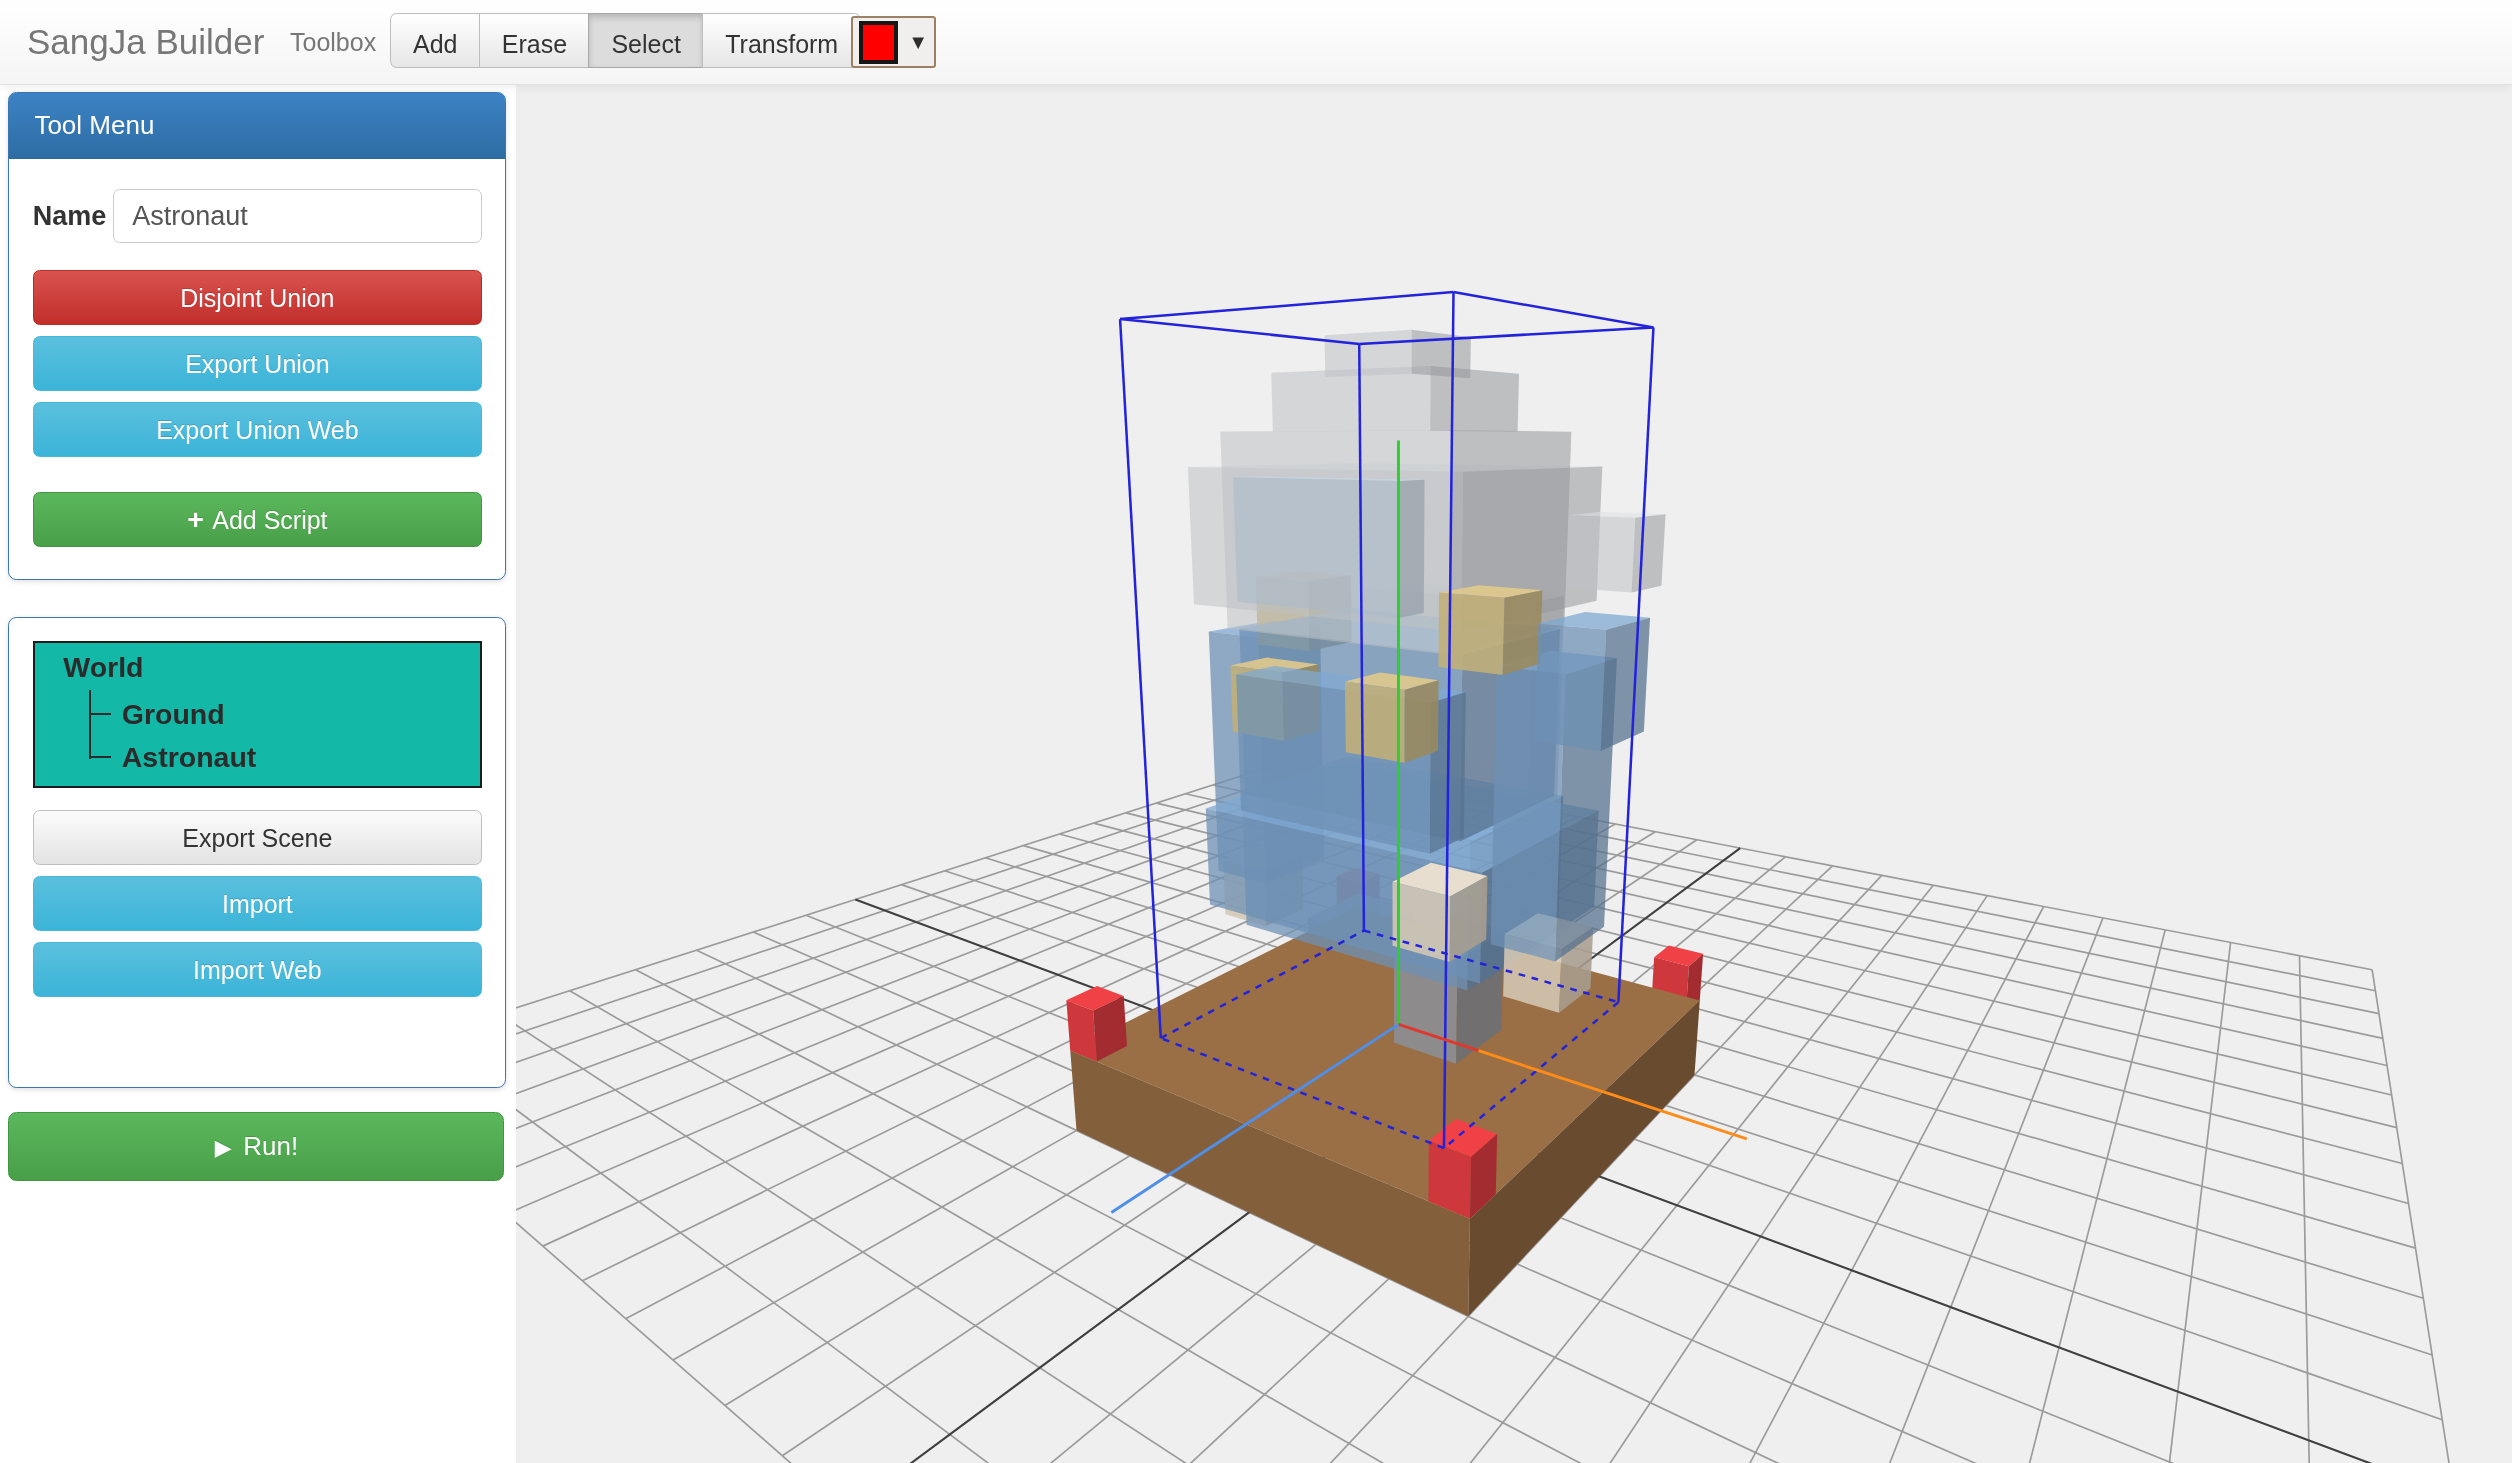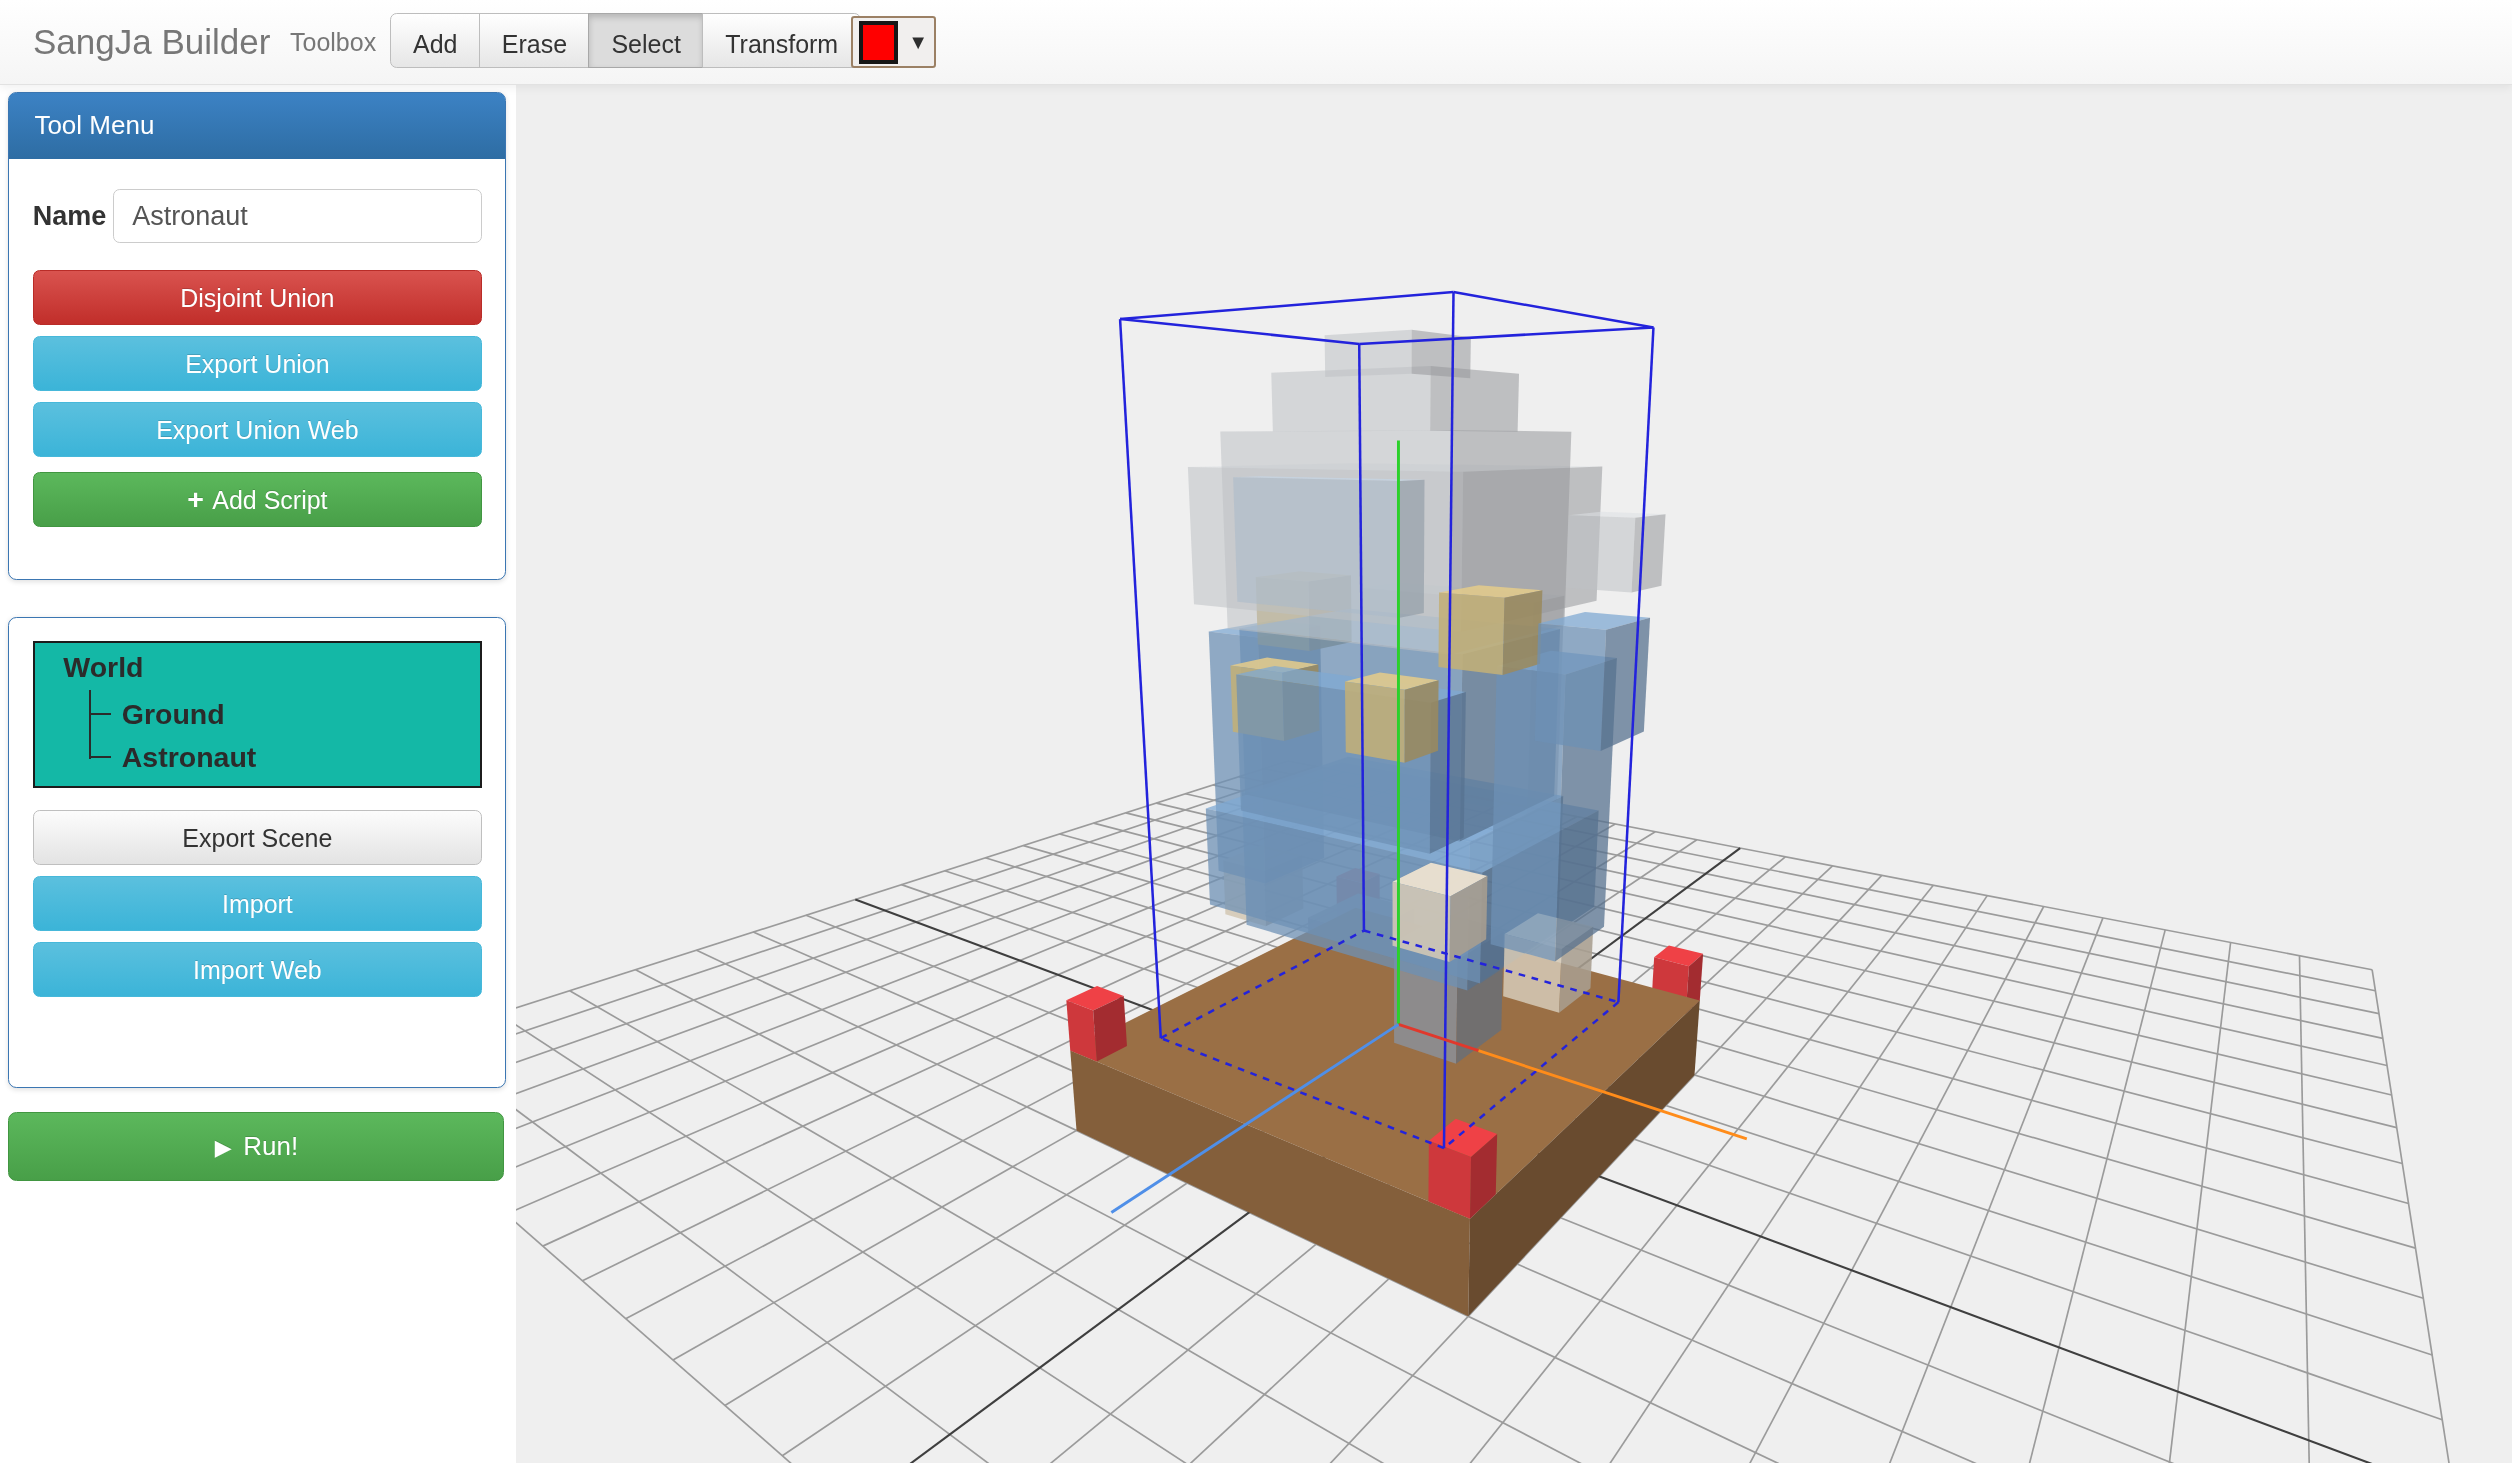--- a/index.html
+++ b/index.html
@@ -2,21 +2,21 @@
 <html style="font-size:13.4px"><head>
 <meta charset="utf-8">
 <style>
   html,body{margin:0;padding:0;background:#ffffff;font-family:"Liberation Sans",sans-serif;}
   .app{position:relative;width:2512px;height:1464px;overflow:hidden;background:#ffffff;}
 
   
   .navbar{position:absolute;left:0;top:0;width:2512px;height:84px;
     background:linear-gradient(#ffffff,#f5f5f5);
     border-bottom:1.7px solid #e2e2e2;box-shadow:0 3.3px 8.4px rgba(0,0,0,0.06);z-index:10;}
-  .brand{position:absolute;left:33px;top:0;height:84px;line-height:84px;font-size:35px;color:#777;}
+  .brand{position:absolute;left:27px;top:0;height:84px;line-height:84px;font-size:35px;color:#777;}
   .toolbox-label{position:absolute;left:290px;top:0;height:84px;line-height:84px;font-size:25px;color:#777;}
   .tool-group{position:absolute;left:390px;top:13.4px;height:55px;display:flex;}
   .tool-btn{height:55px;padding:16px 22px;font-size:25px;color:#333;
     background:linear-gradient(#ffffff,#e6e6e6);border:1.7px solid #bdbdbd;margin-left:-1.7px;
     font-family:"Liberation Sans",sans-serif;cursor:pointer;}
   .tool-btn:first-child{border-radius:6.7px 0 0 6.7px;margin-left:0;}
   .tool-btn:last-child{border-radius:0 6.7px 6.7px 0;}
   .tool-btn.active{background:#dcdcdc;box-shadow:inset 0 3.3px 6.7px rgba(0,0,0,0.18);border-color:#a8a8a8;}
   .color-btn{position:absolute;left:851px;top:16px;width:85px;height:52px;
     background:#f1efee;border:2.5px solid #9b8064;border-radius:3.3px;
@@ -40,21 +40,21 @@
     font-size:27px;color:#555;font-family:"Liberation Sans",sans-serif;background:#fff;min-width:0;}
 
   .btn{display:block;width:100%;height:55px;border-radius:6.7px;font-size:25px;line-height:50px;
     text-align:center;border:1.7px solid transparent;box-sizing:border-box;color:#ffffff;
     font-family:"Liberation Sans",sans-serif;cursor:pointer;padding:0;
     text-shadow:0 -0.8px 0 rgba(0,0,0,0.15);}
   .btn-danger{background:linear-gradient(#d9534f,#c12e2a);border-color:#b92c28;}
   .btn-info{background:linear-gradient(#5bc0de,#3bb4d8);border-color:#46b8da;}
   .btn-success{background:linear-gradient(#5cb85c,#489f48);border-color:#419641;}
   .btn-default{background:linear-gradient(#fcfcfc,#e3e3e3);border-color:#bfbfbf;color:#333;text-shadow:none;}
-  .mt-lg{margin-top:27px;} .mt-sm{margin-top:11px;} .mt-xl{margin-top:15px;} .mt-md{margin-top:22.6px;}
+  .mt-lg{margin-top:27px;} .mt-sm{margin-top:11px;} .mt-xl{margin-top:35px;} .mt-md{margin-top:22.6px;}
   .plus-icon{font-weight:bold;font-size:28.5px;margin-right:8.4px;}
   .play-icon{font-size:22px;margin-right:11.7px;}
 
   .tree-box{position:relative;margin-top:22.6px;height:147px;border:2.5px solid #1c1c1c;background:#14b8a6;box-sizing:border-box;}
   .tree-root{position:absolute;left:28.5px;top:8.4px;font-size:28.5px;font-weight:bold;color:#2b2b2b;}
   .tree-vline{position:absolute;left:54px;top:47px;width:2.5px;height:69px;background:#2b2b2b;}
   .tree-tick{position:absolute;left:54px;width:22.6px;height:2.5px;background:#2b2b2b;}
   .tick-1{top:70px;} .tick-2{top:113px;}
   .tree-child{position:absolute;left:87px;font-size:28.5px;font-weight:bold;color:#2b2b2b;}
   .child-1{top:55px;} .child-2{top:98px;}

